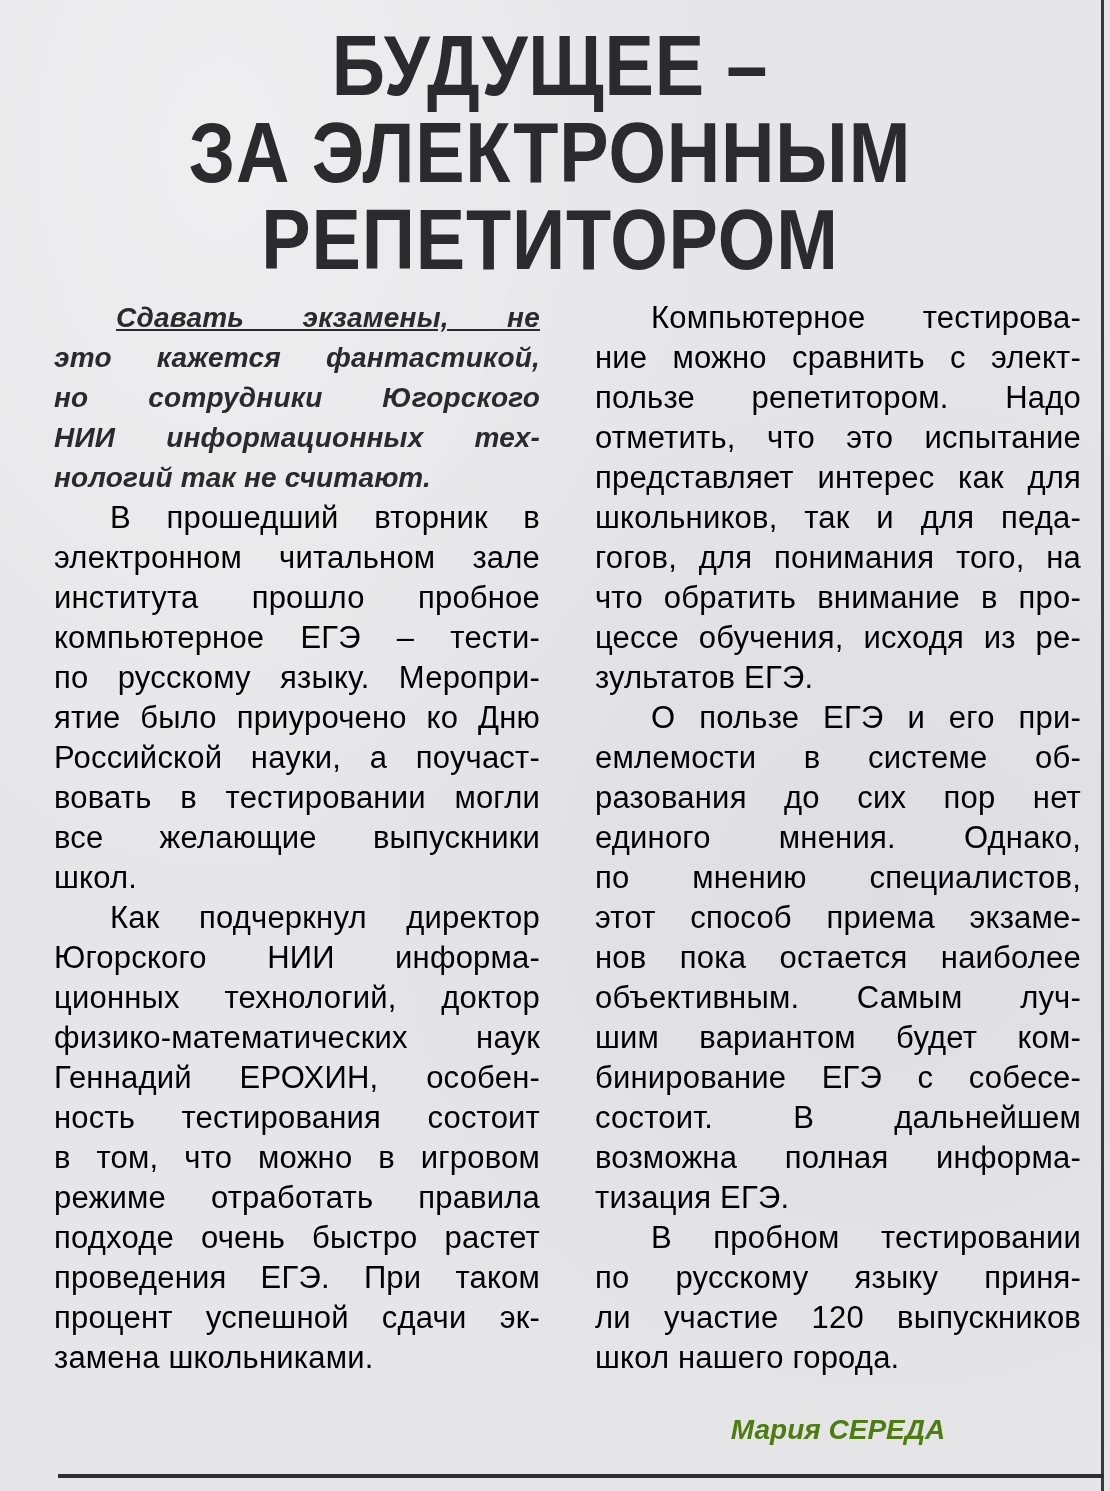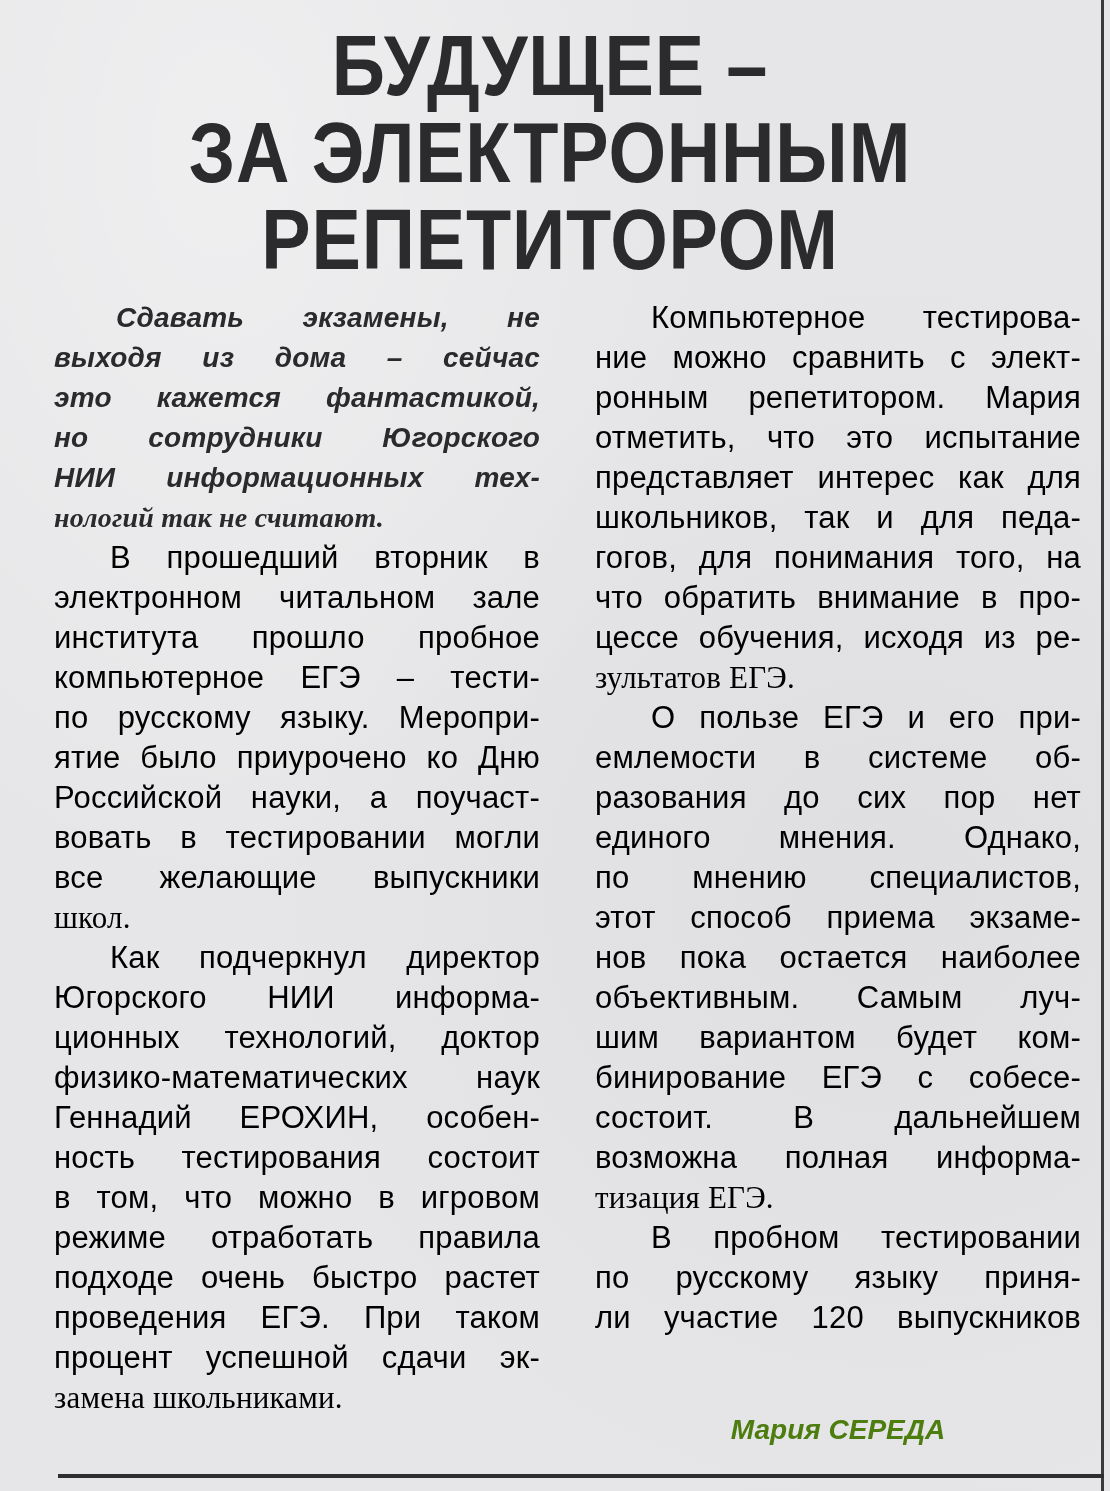--- a/index.html
+++ b/index.html
@@ -65,33 +65,33 @@
       line-height: 40px;
       font-size: 31px;
       white-space: nowrap;
       text-align: justify;
       text-align-last: justify;
       color: #000000;
       letter-spacing: 0.2px;
     }
     .line.last {
       text-align-last: left;
-      font-family: Liberation Serif, serif;
     }
     .line.indent {
       padding-left: 56px;
     }
     .lead .line {
       font-weight: bold;
       font-style: italic;
       font-size: 28px;
       color: #2a2a2c;
     }
     .lead .line.indent {
       padding-left: 62px;
+      text-decoration: underline;
     }
     .byline {
       position: absolute;
       left: 595px;
       top: 1410px;
       width: 486px;
       text-align: center;
       font-weight: bold;
       font-style: italic;
       font-size: 28px;
@@ -108,21 +108,20 @@
 
   <h1 class="headline" style="margin:0;">
     <div>БУДУЩЕЕ –</div>
     <div>ЗА ЭЛЕКТРОННЫМ</div>
     <div>РЕПЕТИТОРОМ</div>
   </h1>
 
   <div class="col col-left">
     <div class="lead">
       <span class="line indent">Сдавать экзамены, не</span>
-      <span class="line">выходя из дома – сейчас</span>
       <span class="line">это кажется фантастикой,</span>
       <span class="line">но сотрудники Югорского</span>
       <span class="line">НИИ информационных тех-</span>
       <span class="line last">нологий так не считают.</span>
     </div>
 
     <div>
       <span class="line indent">В прошедший вторник в</span>
       <span class="line">электронном читальном зале</span>
       <span class="line">института прошло пробное</span>
@@ -148,21 +147,21 @@
       <span class="line">проведения ЕГЭ. При таком</span>
       <span class="line">процент успешной сдачи эк-</span>
       <span class="line last">замена школьниками.</span>
     </div>
   </div>
 
   <div class="col col-right">
     <div>
       <span class="line indent">Компьютерное тестирова-</span>
       <span class="line">ние можно сравнить с элект-</span>
-      <span class="line">ронным репетитором. Мария</span>
+      <span class="line">пользе репетитором. Надо</span>
       <span class="line">отметить, что это испытание</span>
       <span class="line">представляет интерес как для</span>
       <span class="line">школьников, так и для педа-</span>
       <span class="line">гогов, для понимания того, на</span>
       <span class="line">что обратить внимание в про-</span>
       <span class="line">цессе обучения, исходя из ре-</span>
       <span class="line last">зультатов ЕГЭ.</span>
     </div>
 
     <div>
@@ -178,19 +177,20 @@
       <span class="line">бинирование ЕГЭ с собесе-</span>
       <span class="line">состоит. В дальнейшем</span>
       <span class="line">возможна полная информа-</span>
       <span class="line last">тизация ЕГЭ.</span>
     </div>
 
     <div>
       <span class="line indent">В пробном тестировании</span>
       <span class="line">по русскому языку приня-</span>
       <span class="line">ли участие 120 выпускников</span>
+      <span class="line last">школ нашего города.</span>
     </div>
   </div>
 
   <div class="byline">Мария СЕРЕДА</div>
 
   <div class="bottom-rule"></div>
 </div>
 
 </body></html>

